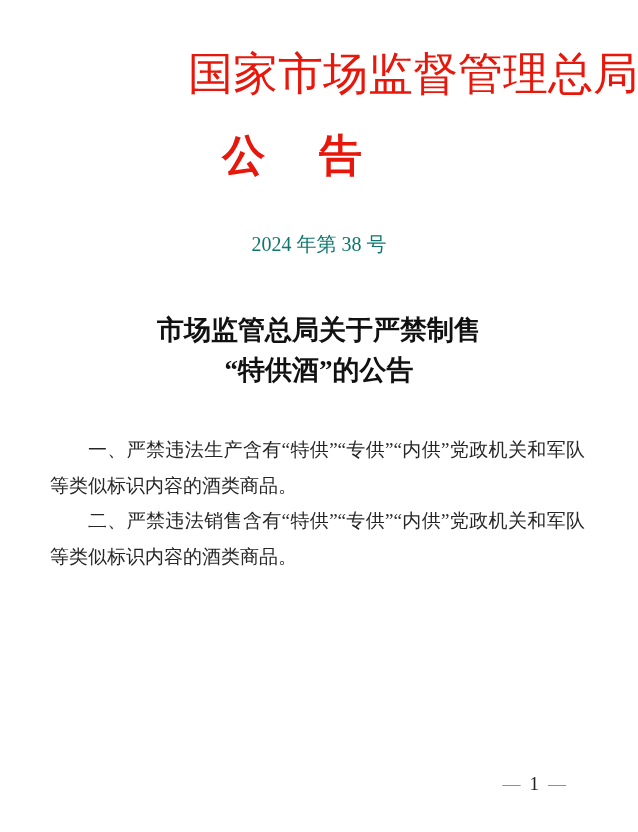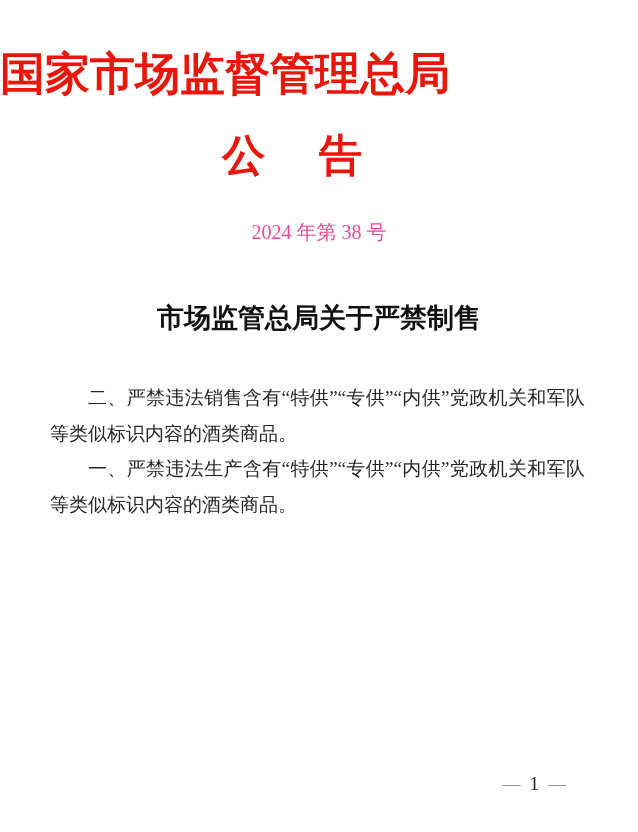--- a/index.html
+++ b/index.html
@@ -11,43 +11,43 @@
     position: relative;
     width: 638px;
     height: 832px;
     background: #ffffff;
     overflow: hidden;
     font-family: "Liberation Serif", "DejaVu Serif", serif;
     color: #1f1f1f;
   }
   .agency {
     margin-top: 44px;
-    text-align: left;
+    text-align: right;
     font-size: 45px;
     line-height: 60px;
-    font-weight: bold;
+    font-weight: normal;
     color: #e8170b;
     white-space: nowrap;
   }
   .gonggao {
     margin-top: 22px;
     text-align: center;
     font-size: 43px;
     line-height: 60px;
     font-weight: bold;
     color: #e8170b;
     letter-spacing: 1.25em;
     white-space: nowrap;
   }
   .doc-number {
-    margin-top: 32px;
+    margin-top: 44px;
     text-align: center;
     font-size: 20px;
     line-height: 28px;
-    color: #ec4899;
+    color: #0f766e;
   }
   .doc-title {
     margin-top: 52px;
     text-align: center;
     font-size: 27px;
     line-height: 40px;
     font-weight: bold;
     color: #111111;
   }
   .body-text {
@@ -84,25 +84,26 @@
 <div class="page">
 
   <div class="agency">国家市场监督管理总局</div>
 
   <div class="gonggao">公告</div>
 
   <div class="doc-number">2024 年第 38 号</div>
 
   <div class="doc-title">
     <div>市场监管总局关于严禁制售</div>
+    <div>“特供酒”的公告</div>
   </div>
 
   <div class="body-text">
+    <p>一、严禁违法生产含有“特供”“专供”“内供”党政机关和军队等类似标识内容的酒类商品。</p>
     <p>二、严禁违法销售含有“特供”“专供”“内供”党政机关和军队等类似标识内容的酒类商品。</p>
-    <p>一、严禁违法生产含有“特供”“专供”“内供”党政机关和军队等类似标识内容的酒类商品。</p>
   </div>
 
   <div class="page-number">
     <span class="dash">—</span>
     <span>1</span>
     <span class="dash">—</span>
   </div>
 
 </div>
 

